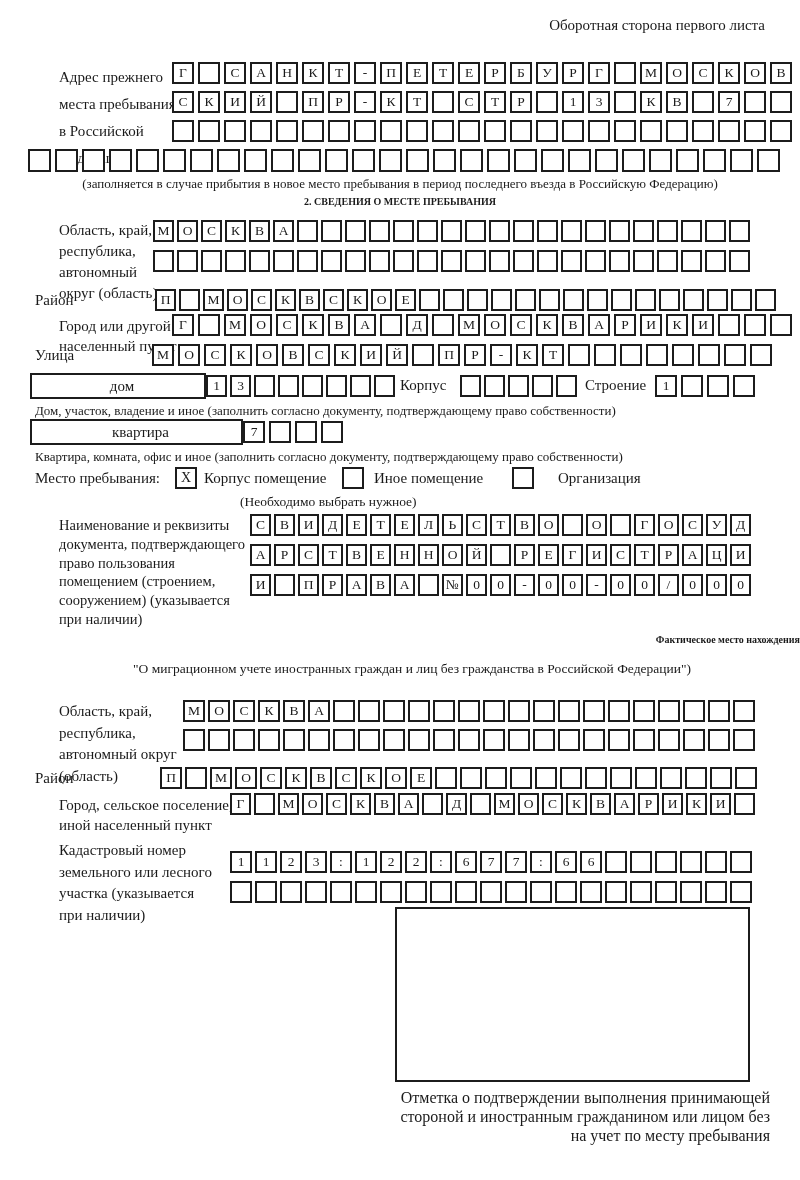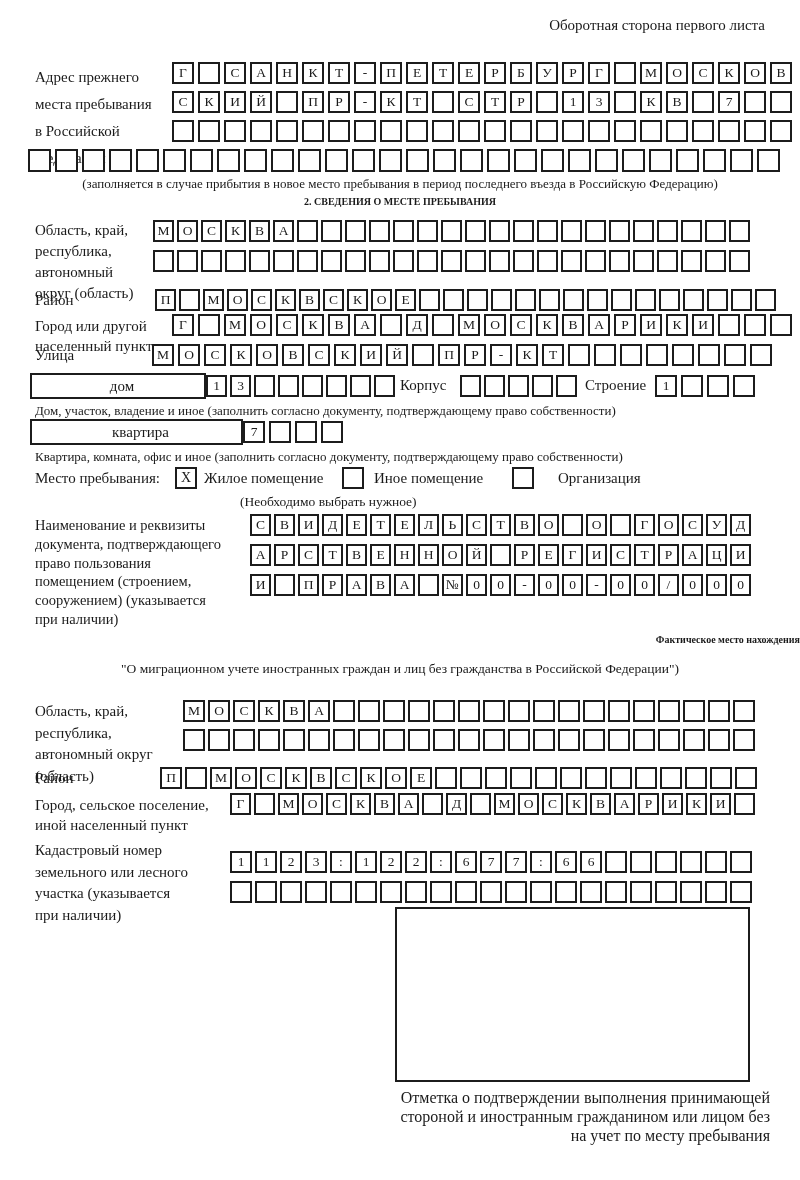--- a/index.html
+++ b/index.html
@@ -1,19 +1,19 @@
 <!DOCTYPE html>
 <html><head>
 <meta charset="utf-8">
 <style>
   html,body{margin:0;padding:0;background:#fff;}
   body{width:800px;height:1180px;position:relative;font-family:"Liberation Serif",serif;color:#1a1a1a;}
   .abs{position:absolute;}
   .lbl{font-size:15px;line-height:1.0;white-space:nowrap;}
-  .lines div{white-space:nowrap;}
+  .lines div{white-space:nowrap;margin-left:24px;}
   .cells{display:flex;position:absolute;}
   .cell{border:2px solid #1c1c1c;display:flex;align-items:center;justify-content:center;
         font-size:13.5px;line-height:1;background:#fff;flex:none;font-family:"Liberation Serif",serif;}
   .p26{gap:4px;} .p26 .cell{width:18px;height:18px;}
   .p27{gap:4px;} .p27 .cell{width:19px;height:19px;}
   .p24{gap:3px;} .p24 .cell{width:17px;height:18px;}
   .p25{gap:3px;} .p25 .cell{width:18px;height:18px;}
   .widebox{border:2px solid #1c1c1c;display:flex;align-items:center;justify-content:center;
            font-size:15px;background:#fff;padding-left:8px;}
   .cb{width:18px;height:18px;border:2px solid #1c1c1c;display:flex;align-items:center;
@@ -330,21 +330,21 @@
 <div class="cells p26" style="left:243px;top:421px;">
     <span class="cell">7</span>
     <span class="cell"></span>
     <span class="cell"></span>
     <span class="cell"></span>
   </div>
 <div class="abs caption" style="left:35px;top:449px;">Квартира, комната, офис и иное (заполнить согласно документу, подтверждающему право собственности)</div>
 
 <div class="abs lbl" style="left:35px;top:471px;">Место пребывания:</div>
 <div class="abs cb" style="left:175px;top:467px;">X</div>
-<div class="abs lbl" style="left:204px;top:471px;">Жилое помещение</div>
+<div class="abs lbl" style="left:204px;top:471px;">Корпус помещение</div>
 <div class="abs cb" style="left:342px;top:467px;"></div>
 <div class="abs lbl" style="left:374px;top:471px;">Иное помещение</div>
 <div class="abs cb" style="left:512px;top:467px;"></div>
 <div class="abs lbl" style="left:558px;top:471px;">Организация</div>
 <div class="abs note" style="left:240px;top:494px;">(Необходимо выбрать нужное)</div>
 
 <div class="abs lines" style="left:35px;top:516px;font-size:14.5px;line-height:18.8px;">
     <div>Наименование и реквизиты</div>
     <div>документа, подтверждающего</div>
     <div>право пользования</div>

